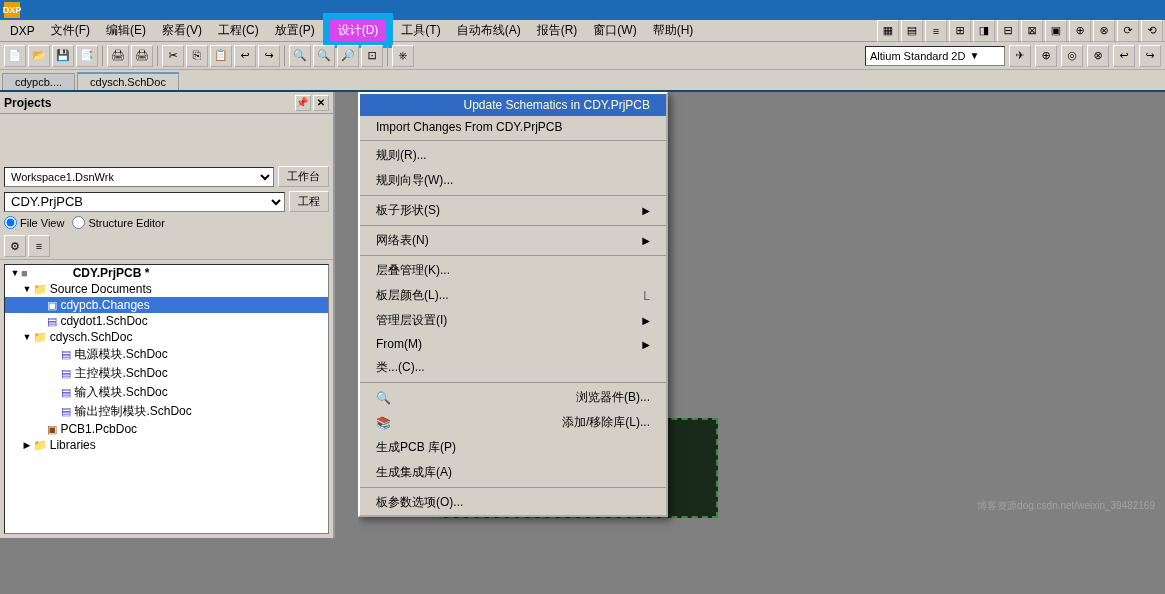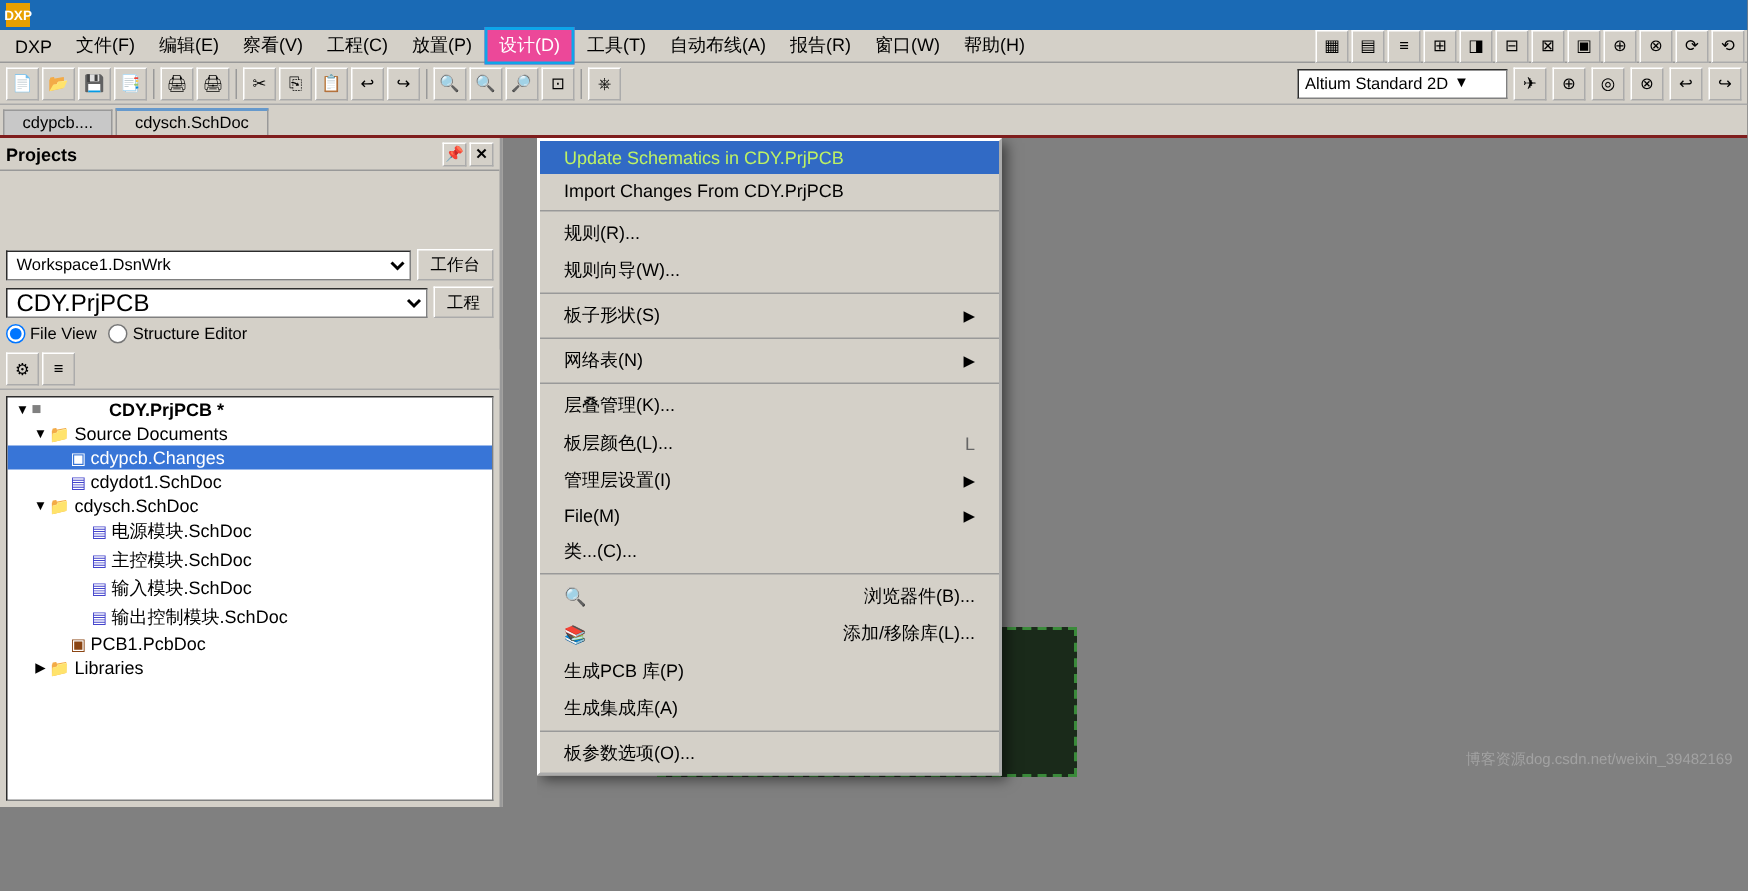--- a/index.html
+++ b/index.html
@@ -11,39 +11,39 @@
 
     
     .menu-bar { height: 22px; background: #d4d0c8; display: flex; align-items: center; padding: 0 2px; border-bottom: 1px solid #999; }
     .menu-item { padding: 2px 8px; font-size: 12px; cursor: pointer; color: #000; }
     .menu-item:hover, .menu-item.active { background: #316ac5; color: white; }
     .menu-item.active { background: #d4d0c8; color: #000; border: 1px inset #808080; }
     .toolbar-btn { width: 22px; height: 22px; background: #d4d0c8; border: 1px outset #fff; display: flex; align-items: center; justify-content: center; font-size: 11px; cursor: pointer; }
     .toolbar-separator { width: 1px; height: 20px; background: #999; margin: 0 2px; }
 
     
-    .tab-bar { height: 22px; background: #d4d0c8; display: flex; align-items: flex-end; padding: 0 2px; border-bottom: 2px solid #7f1d1d; }
+    .tab-bar { height: 22px; background: #d4d0c8; display: flex; align-items: flex-end; padding: 0 2px; border-bottom: 2px solid #0c4a6e; }
     .tab { padding: 2px 12px; font-size: 11px; background: #c8c8c8; border: 1px solid #999; border-bottom: none; cursor: pointer; margin-right: 2px; }
 
     
     .main-layout { display: flex; height: calc(594px - 20px - 22px - 28px - 28px - 28px - 22px); gap: 23px; }
 
     
     .sidebar { width: 335px; background: #d4d0c8; border-right: 2px solid #999; display: flex; flex-direction: column; }
     .sidebar-header { height: 22px; background: #d4d0c8; display: flex; align-items: center; padding: 2px 4px; border-bottom: 1px solid #999; font-weight: bold; font-size: 12px; }
     .sidebar-header-title { flex: 1; }
     .sidebar-controls { display: flex; gap: 2px; }
     .sidebar-ctrl-btn { width: 16px; height: 16px; font-size: 10px; border: 1px outset #fff; background: #d4d0c8; cursor: pointer; display: flex; align-items: center; justify-content: center; }
 
     
     .project-options { padding: 4px; display: flex; flex-direction: column; gap: 4px; margin-top: 48px; }
     .workspace-row { display: flex; align-items: center; gap: 4px; }
     .workspace-select { flex: 1; height: 20px; font-size: 11px; border: 1px inset #808080; background: white; padding: 0 2px; }
     .workspace-btn { padding: 2px 8px; font-size: 11px; background: #d4d0c8; border: 1px outset #fff; cursor: pointer; }
-    .project-select { flex: 1; height: 20px; font-size: 16px; border: 1px inset #808080; background: white; padding: 0 2px; }
+    .project-select { flex: 1; height: 20px; font-size: 13px; border: 1px inset #808080; background: white; padding: 0 2px; }
     .view-options { display: flex; align-items: center; gap: 8px; font-size: 11px; }
     .radio-option { display: flex; align-items: center; gap: 3px; cursor: pointer; }
 
     
     .project-tree { flex: 1; overflow-y: auto; background: white; border: 1px inset #808080; margin: 4px; }
     .tree-item { display: flex; align-items: center; padding: 1px 2px; font-size: 12px; cursor: pointer; white-space: nowrap; }
     .tree-item.selected { background: #3875d7; color: white; }
     .tree-item.selected .tree-icon { color: white; }
     .tree-indent { display: inline-block; }
     .tree-expand { width: 12px; display: inline-flex; align-items: center; justify-content: center; font-size: 9px; }
@@ -74,21 +74,21 @@
   <div class="title-bar-logo">DXP</div>
 </div>
 
 <div class="menu-bar">
   <div class="menu-item">DXP</div>
   <div class="menu-item">文件(F)</div>
   <div class="menu-item">编辑(E)</div>
   <div class="menu-item">察看(V)</div>
   <div class="menu-item">工程(C)</div>
   <div class="menu-item">放置(P)</div>
-  <div class="menu-item active" style="background:#ec4899;color:white;border:2px solid #0ea5e9;">设计(D)</div>
+  <div class="menu-item active" style="background:#d946ef;color:white;border:7px solid #0ea5e9;">设计(D)</div>
   <div class="menu-item">工具(T)</div>
   <div class="menu-item">自动布线(A)</div>
   <div class="menu-item">报告(R)</div>
   <div class="menu-item">窗口(W)</div>
   <div class="menu-item">帮助(H)</div>
 
   <div style="margin-left: auto; display:flex; gap:2px; align-items:center;">
     <div class="toolbar-btn">▦</div>
     <div class="toolbar-btn">▤</div>
     <div class="toolbar-btn">≡</div>
@@ -270,21 +270,21 @@
 
   <div class="canvas-area" style="position:relative;">
 
     <div style="position:absolute; bottom:20px; left:80px; width:280px; height:100px; background:#1a2a1a; border:2px dashed #3a8a3a;"></div>
 
     <div style="position:absolute; bottom:25px; right:10px; font-size:10px; color:#aaa; opacity:0.8;">博客资源dog.csdn.net/weixin_39482169</div>
 
     <div style="position:absolute; top:0; left:-335px; width:100%; height:100%; pointer-events:none;">
       <div style="position:absolute; top:0px; left:335px; width:310px; background:#d4d0c8; border:2px outset #fff; box-shadow:3px 3px 8px rgba(0,0,0,0.5); pointer-events:auto; z-index:200;">
 
-        <div class="dropdown-item" style="background:#316ac5; color:#bef264;">
+        <div class="dropdown-item" style="background:#316ac5; color:#fef9c3;justify-content:flex-end;">
           <span>Update Schematics in CDY.PrjPCB</span>
         </div>
 
         <div class="dropdown-item">
           <span>Import Changes From CDY.PrjPCB</span>
         </div>
 
         <div class="dropdown-separator"></div>
 
         <div class="dropdown-item">
@@ -319,21 +319,21 @@
           <span>板层颜色(L)...</span>
           <span style="color:#666;">L</span>
         </div>
 
         <div class="dropdown-item">
           <span>管理层设置(I)</span>
           <span class="arrow">▶</span>
         </div>
 
         <div class="dropdown-item">
-          <span>File(M)</span>
+          <span>From(M)</span>
           <span class="arrow">▶</span>
         </div>
 
         <div class="dropdown-item">
           <span>类...(C)...</span>
         </div>
 
         <div class="dropdown-separator"></div>
 
         <div class="dropdown-item" style="display:flex; align-items:center;">

